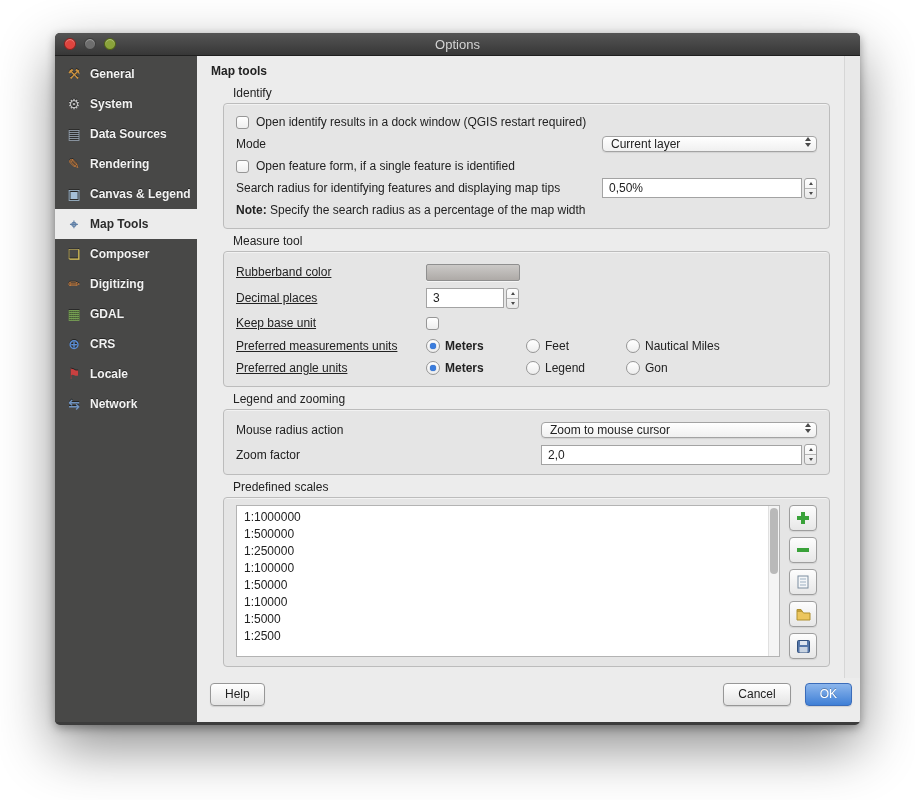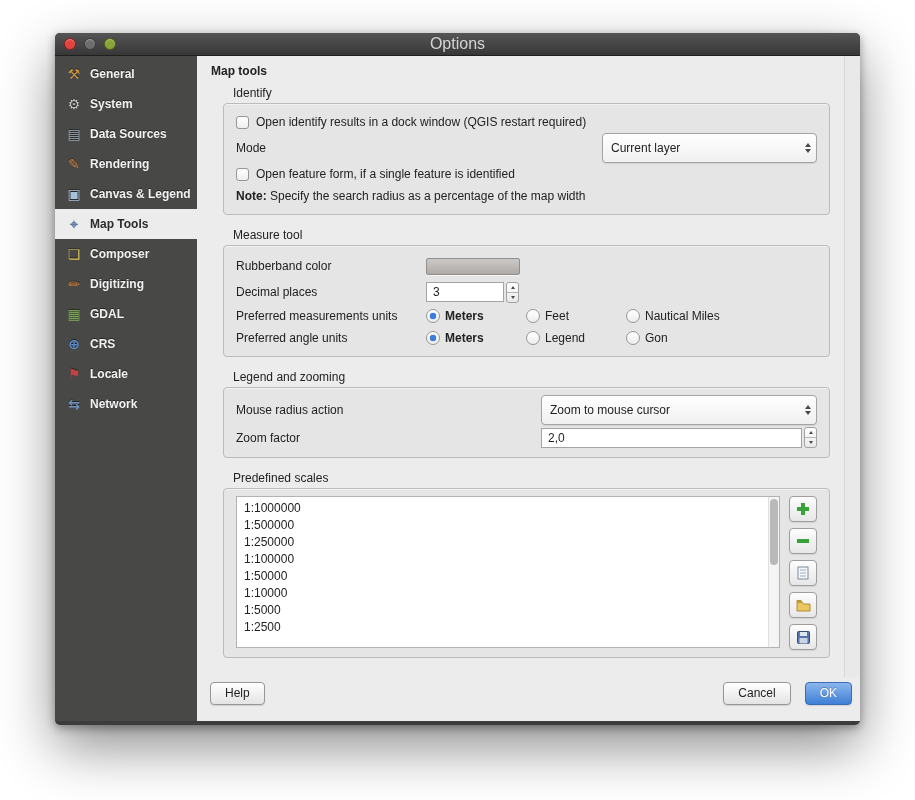--- a/index.html
+++ b/index.html
@@ -1,58 +1,58 @@
 <!DOCTYPE html>
 <html><head>
 <meta charset="utf-8">
 <style>
   html,body{margin:0;padding:0;width:915px;height:800px;overflow:hidden;background:#ffffff;
     font-family:"Liberation Sans","DejaVu Sans",sans-serif;font-size:12px;color:#222;}
   .window{position:absolute;left:55px;top:33px;width:805px;height:692px;background:#3c3c3c;
     border-radius:5px;overflow:hidden;display:flex;flex-direction:column;
     box-shadow:0 22px 55px rgba(0,0,0,.45),0 3px 10px rgba(0,0,0,.35);}
   .titlebar{height:22px;flex:0 0 22px;background:linear-gradient(#555,#373737);
-    display:flex;align-items:center;justify-content:center;color:#d4d4d4;font-size:16px;position:relative;
+    display:flex;align-items:center;justify-content:center;color:#d4d4d4;font-size:13px;position:relative;
     border-bottom:1px solid #1f1f1f;}
   .traffic{position:absolute;left:9px;top:5px;display:flex;gap:8px;}
   .light{width:12px;height:12px;border-radius:50%;box-shadow:inset 0 1px 1px rgba(255,255,255,.4);}
   .light.close{background:#e0443e;border:1px solid #8c1f1c;box-sizing:border-box;}
   .light.min{background:#6e6e6e;border:1px solid #3a3a3a;box-sizing:border-box;}
   .light.zoom{background:#8aa33a;border:1px solid #4c6012;box-sizing:border-box;}
   .window-body{flex:0 0 660px;display:flex;}
   
   .sidebar{width:142px;flex:0 0 142px;background:#484847;padding-top:3px;box-sizing:border-box;}
   .side-item{height:30px;display:flex;align-items:center;gap:7px;padding-left:10px;
     color:#f2f2f2;font-weight:bold;text-shadow:0 -1px 0 rgba(0,0,0,.5);cursor:default;}
   .side-item.selected{background:#ececec;color:#2b2b2b;text-shadow:none;}
   .sicon{width:18px;height:18px;display:flex;align-items:center;justify-content:center;font-size:14px;flex:0 0 18px;}
   
   .content{flex:1;background:#ececec;display:flex;flex-direction:column;position:relative;min-width:0;}
   .scrollarea{flex:1;padding:8px 30px 0 14px;position:relative;overflow:hidden;}
   .vtrack{position:absolute;right:0;top:0;bottom:44px;width:15px;background:#e9e9e9;border-left:1px solid #d6d6d6;}
   .page-title{font-weight:bold;margin:0 0 8px 0;}
-  .group{margin-bottom:13px;padding-left:12px;}
+  .group{margin-bottom:5px;padding-left:12px;}
   .group-label{margin:0 0 3px 10px;}
   .group-box{border:1px solid #bcbcbc;border-radius:4px;background:#e5e5e5;padding:7px 12px;
     box-shadow:inset 0 1px 0 rgba(255,255,255,.5);}
   .row{display:flex;align-items:center;min-height:22px;}
-  .row .label-col{flex:0 0 190px;}
+  .row .label-col{flex:0 0 190px;text-decoration:underline;}
   .row .label-col-wide{flex:0 0 305px;}
   .spacer{flex:1;}
   
   .checkbox{width:13px;height:13px;background:linear-gradient(#ffffff,#eee);border:1px solid #969696;
     border-radius:3px;margin-right:7px;flex:0 0 13px;box-sizing:border-box;}
   .radio{width:14px;height:14px;border-radius:50%;border:1px solid #969696;background:linear-gradient(#fff,#ededed);
     margin-right:5px;position:relative;flex:0 0 14px;box-sizing:border-box;}
   .radio.checked::after{content:"";position:absolute;left:3px;top:3px;width:6px;height:6px;border-radius:50%;
     background:#3b7ddd;box-shadow:0 0 1px #1d4fa0;}
   .radio-opt{display:flex;align-items:flex-start;width:100px;}
   .radio-opt.wide{width:130px;}
-  .popup{height:30px;background:linear-gradient(#ffffff,#f0f0f0);border:1px solid #a3a3a3;border-radius:4px;
-    display:flex;align-items:center;padding:0 5px 0 8px;box-sizing:border-box;box-shadow:0 1px 1px rgba(0,0,0,.08);gap:24px;}
+  .popup{height:16px;background:linear-gradient(#ffffff,#f0f0f0);border:1px solid #a3a3a3;border-radius:4px;
+    display:flex;padding:0 5px 0 8px;box-sizing:border-box;box-shadow:0 1px 1px rgba(0,0,0,.08);gap:24px;}
   .popup .arrows{margin-left:auto;display:flex;flex-direction:column;gap:2px;padding-left:8px;}
   .tri-up{width:0;height:0;border-left:3px solid transparent;border-right:3px solid transparent;border-bottom:4px solid #4a4a4a;}
   .tri-down{width:0;height:0;border-left:3px solid transparent;border-right:3px solid transparent;border-top:4px solid #4a4a4a;}
   .textfield{height:20px;background:#fff;border:1px solid #a3a3a3;padding:0 6px;display:flex;align-items:center;
     box-sizing:border-box;}
   .stepper{width:13px;height:21px;margin-left:2px;border:1px solid #a3a3a3;border-radius:3px;
     background:linear-gradient(#fff,#e8e8e8);display:flex;flex-direction:column;overflow:hidden;box-sizing:border-box;}
   .stepper .half{flex:1;display:flex;align-items:center;justify-content:center;}
   .stepper .half.dn{border-top:1px solid #b5b5b5;}
   .stepper .tri-up{border-left-width:2.5px;border-right-width:2.5px;border-bottom-width:3.5px;}
@@ -162,20 +162,35 @@
                 <span class="arrows">
                     <span class="tri-up"></span>
                     <span class="tri-down"></span>
                   </span>
               </div>
             </div>
             <div class="row">
               <span class="checkbox"></span>
               <span>Open feature form, if a single feature is identified</span>
             </div>
+            <div class="row">
+              <span>Search radius for identifying features and displaying map tips</span>
+              <span class="spacer"></span>
+              <div class="textfield" style="width:200px">
+                <span>0,50%</span>
+              </div>
+              <div class="stepper">
+                <span class="half">
+                    <span class="tri-up"></span>
+                  </span>
+                <span class="half dn">
+                    <span class="tri-down"></span>
+                  </span>
+              </div>
+            </div>
             <div class="row note">
               <span><b>Note:</b><span> Specify the search radius as a percentage of the map width</span></span>
             </div>
           </div>
         </div>
 
         <div class="group">
           <div class="group-label">Measure tool</div>
           <div class="group-box">
             <div class="row" style="min-height:26px">
@@ -188,20 +203,24 @@
                 <span>3</span>
               </div>
               <div class="stepper">
                 <span class="half">
                     <span class="tri-up"></span>
                   </span>
                 <span class="half dn">
                     <span class="tri-down"></span>
                   </span>
               </div>
+            </div>
+            <div class="row" style="min-height:24px">
+              <span class="label-col">Keep base unit</span>
+              <span class="checkbox" style="margin-right:0"></span>
             </div>
             <div class="row">
               <span class="label-col">Preferred measurements units</span>
               <span class="radio-opt">
                 <span class="radio checked"></span>
                 <span style="font-weight:bold">Meters</span>
               </span>
               <span class="radio-opt">
                 <span class="radio"></span>
                 <span>Feet</span>

